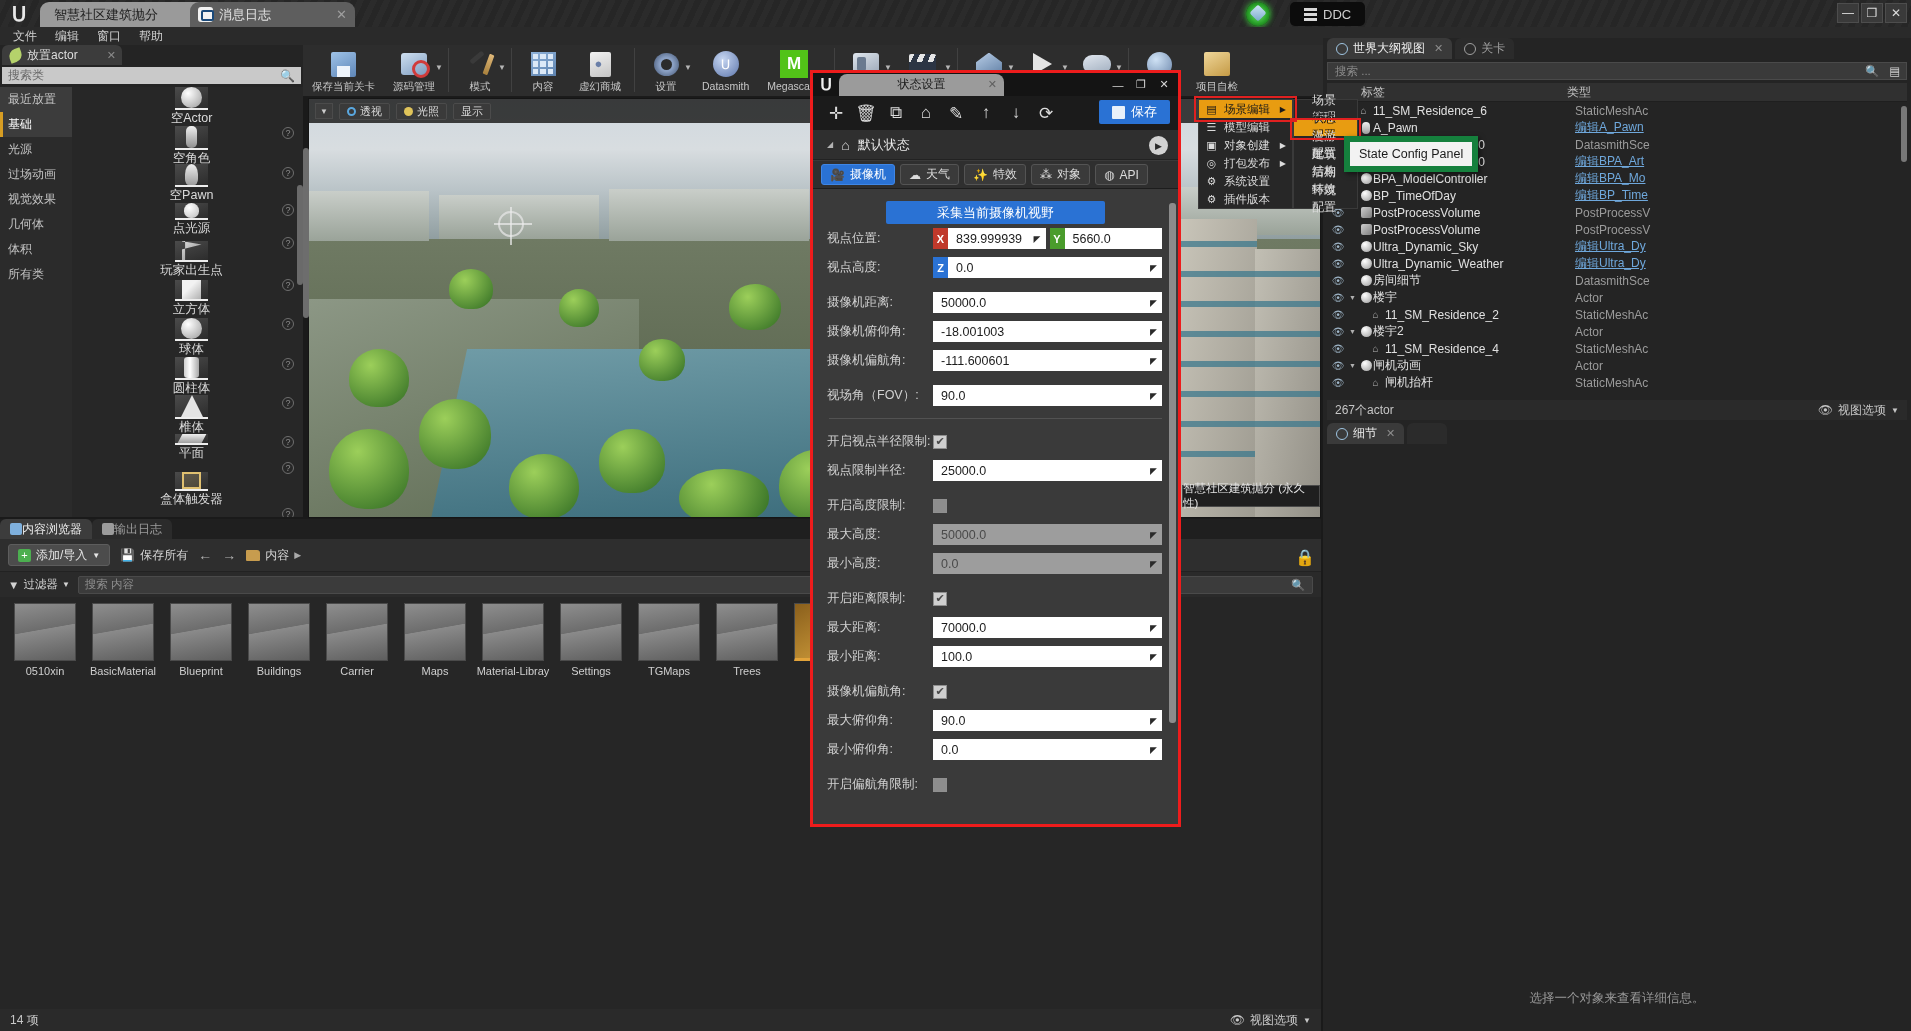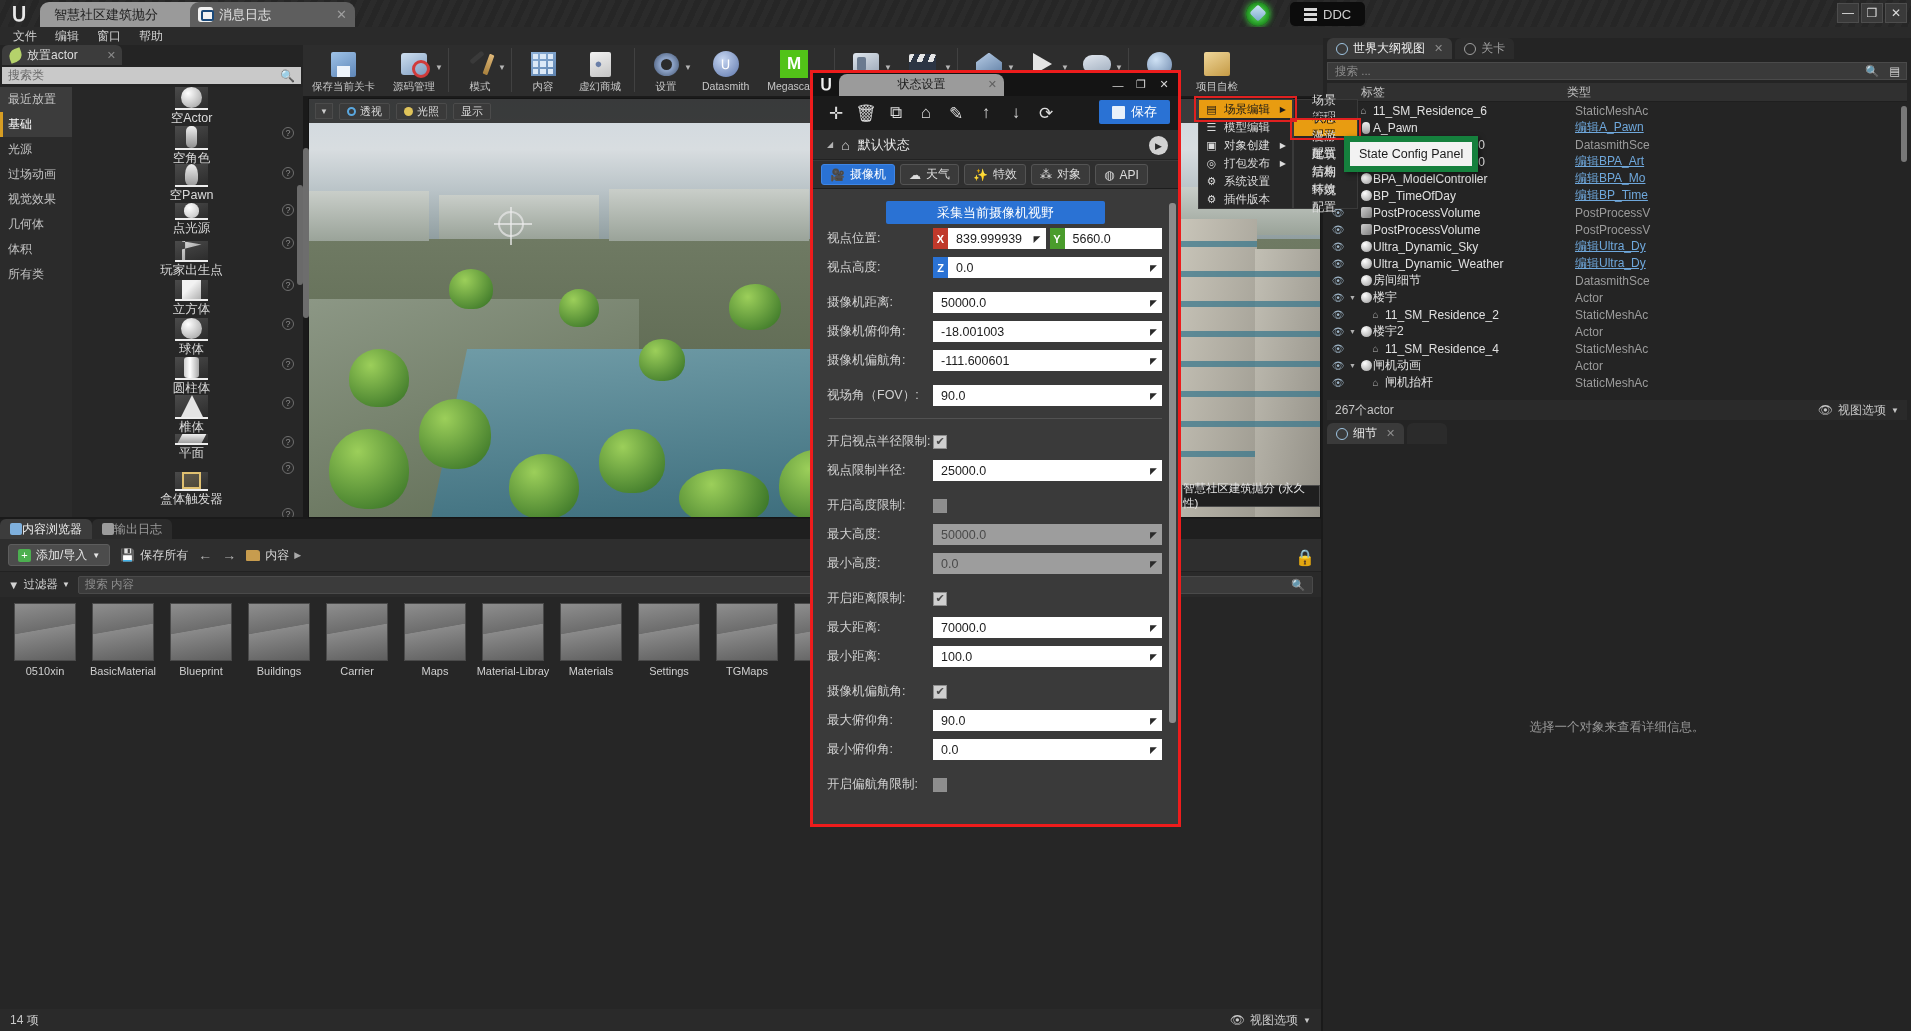--- a/index.html
+++ b/index.html
@@ -227,21 +227,21 @@
   .orow .lbl { color:#e0e0e0; }
   .orow .typ { position:absolute; left:248px; color:#9b9b9b; }
   .orow .typ.link { color:#6fa8dc; text-decoration:underline; }
   .orow-wrap { position:relative; }
   .ocount { position:absolute; left:4px; top:362px; width:580px; height:20px; background:#2a2a2a;
     display:flex; align-items:center; padding:0 8px; font-size:12px; color:#c6c6c6; }
   .ocount .vo { margin-left:auto; display:flex; align-items:center; gap:5px; }
   .details { position:absolute; left:4px; top:385px; width:580px; height:606px; background:#242424; }
   .det-tabs { position:absolute; left:0; top:0; width:580px; height:21px; display:flex; gap:3px; }
   .det-body { position:absolute; left:0; top:24px; width:580px; height:560px; display:flex;
-    align-items:center; justify-content:center; font-size:12.5px; color:#9a9a9a; }
+    align-items:flex-end; justify-content:center; font-size:12.5px; color:#9a9a9a; }
   .rp-scroll { position:absolute; left:578px; top:68px; width:6px; height:56px; background:#787878; border-radius:3px; }
 
   
   .modal { position:absolute; left:810px; top:70px; width:371px; height:757px; background:#3a3a3a;
     border:3px solid #ee1c1c; }
   .md-title { position:absolute; left:0; top:0; width:365px; height:23px; background:#141414; display:flex; align-items:center; }
   .md-u { width:26px; text-align:center; font-size:16px; font-weight:bold; color:#f0f0f0; font-family:"DejaVu Serif",serif;}
   .md-tab { height:22px; background:#9b9b9b; color:#1b1b1b; border-radius:8px 8px 0 0; display:flex;
     align-items:center; justify-content:center; font-size:12px; width:165px; position:relative; }
   .md-tab .x { position:absolute; right:7px; color:#5e5e5e; font-size:11px; }
@@ -701,24 +701,20 @@
       <div class="cb-cell">
           <div class="cb-thumb folder"></div>
           <div class="cb-name">Maps</div>
         </div>
       <div class="cb-cell">
           <div class="cb-thumb folder"></div>
           <div class="cb-name">Material-Libray</div>
         </div>
       <div class="cb-cell">
           <div class="cb-thumb folder"></div>
-          <div class="cb-name">Materials</div>
-        </div>
-      <div class="cb-cell">
-          <div class="cb-thumb folder"></div>
           <div class="cb-name">Settings</div>
         </div>
       <div class="cb-cell">
           <div class="cb-thumb folder"></div>
           <div class="cb-name">TGMaps</div>
         </div>
       <div class="cb-cell">
           <div class="cb-thumb folder"></div>
           <div class="cb-name">Trees</div>
         </div>

